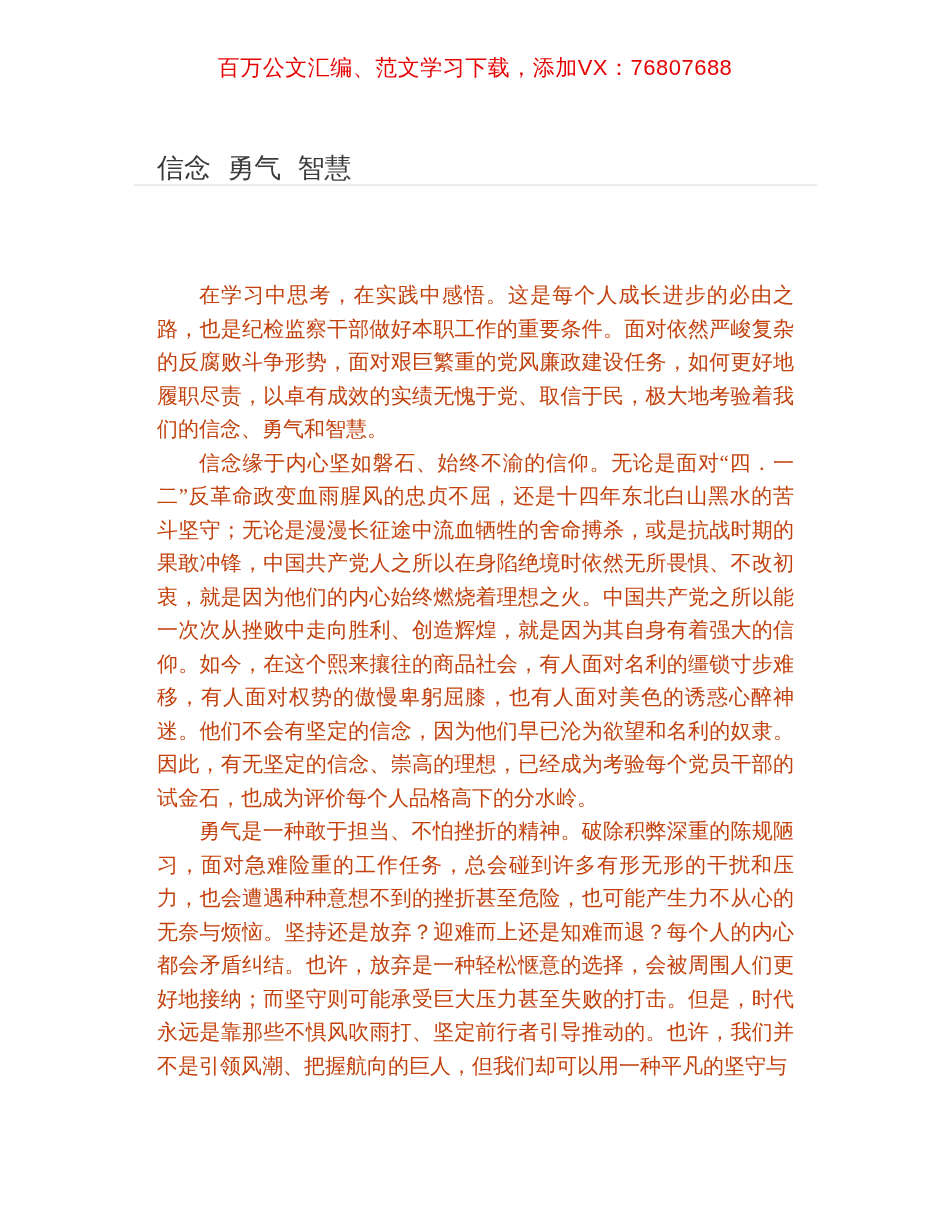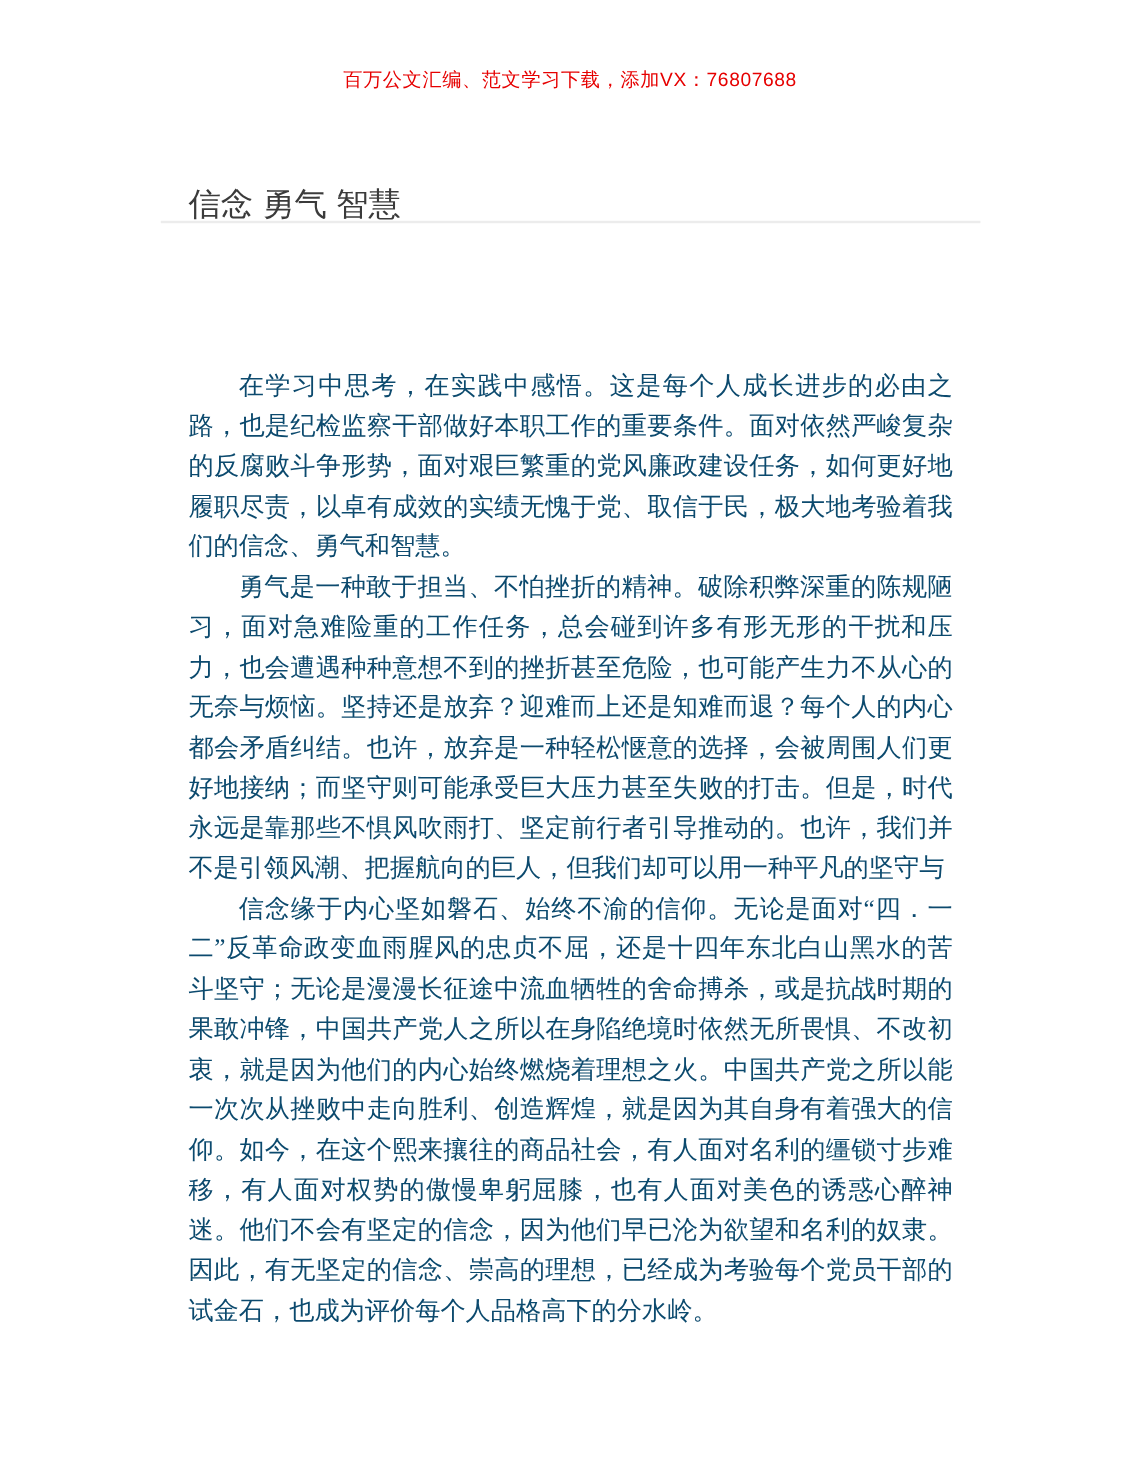--- a/index.html
+++ b/index.html
@@ -21,36 +21,36 @@
     width: 950px;
     height: 1230px;
     background: #ffffff;
   }
   .promo-banner {
     position: absolute;
     top: 53px;
     left: 0;
     width: 950px;
     text-align: center;
-    font-size: 16px;
+    font-size: 22px;
     line-height: 29px;
     letter-spacing: 0.5px;
     color: #e60000;
     font-family: "Liberation Sans", sans-serif;
     font-weight: 400;
   }
   .article-title {
     position: absolute;
     top: 134px;
     left: 157px;
     font-size: 27px;
     line-height: 36px;
     color: #3b3b3b;
     font-weight: 400;
-    font-family: Liberation Sans, sans-serif;
+    font-family: Liberation Mono, monospace;
   }
   .divider {
     position: absolute;
     top: 184px;
     left: 134px;
     width: 683px;
     height: 0;
     border-top: 2px solid #ececec;
   }
   .meta {
@@ -60,27 +60,27 @@
     color: #9b9b9b;
     font-size: 18px;
     line-height: 25px;
     font-family: "Liberation Sans", sans-serif;
   }
   .meta .date {
     font-size: 19px;
   }
   .article-body {
     position: absolute;
-    top: 305px;
+    top: 279px;
     left: 157px;
     width: 637px;
     font-family: "Liberation Serif", "DejaVu Serif", serif;
     font-size: 21px;
     line-height: 33.5px;
-    color: #0c4a6e;
+    color: #c2410c;
     text-align: justify;
   }
   .article-body p {
     margin: 0;
     padding: 0;
     text-indent: 2em;
   }
 </style>
 </head>
 <body>
@@ -89,17 +89,17 @@
 
   <div class="promo-banner">百万公文汇编、范文学习下载，添加VX：76807688</div>
 
   <h1 class="article-title">信念 勇气 智慧</h1>
 
   <div class="divider"></div>
 
 
   <div class="article-body">
     <p>在学习中思考，在实践中感悟。这是每个人成长进步的必由之路，也是纪检监察干部做好本职工作的重要条件。面对依然严峻复杂的反腐败斗争形势，面对艰巨繁重的党风廉政建设任务，如何更好地履职尽责，以卓有成效的实绩无愧于党、取信于民，极大地考验着我们的信念、勇气和智慧。</p>
+    <p>信念缘于内心坚如磐石、始终不渝的信仰。无论是面对“四．一二”反革命政变血雨腥风的忠贞不屈，还是十四年东北白山黑水的苦斗坚守；无论是漫漫长征途中流血牺牲的舍命搏杀，或是抗战时期的果敢冲锋，中国共产党人之所以在身陷绝境时依然无所畏惧、不改初衷，就是因为他们的内心始终燃烧着理想之火。中国共产党之所以能一次次从挫败中走向胜利、创造辉煌，就是因为其自身有着强大的信仰。如今，在这个熙来攘往的商品社会，有人面对名利的缰锁寸步难移，有人面对权势的傲慢卑躬屈膝，也有人面对美色的诱惑心醉神迷。他们不会有坚定的信念，因为他们早已沦为欲望和名利的奴隶。因此，有无坚定的信念、崇高的理想，已经成为考验每个党员干部的试金石，也成为评价每个人品格高下的分水岭。</p>
     <p>勇气是一种敢于担当、不怕挫折的精神。破除积弊深重的陈规陋习，面对急难险重的工作任务，总会碰到许多有形无形的干扰和压力，也会遭遇种种意想不到的挫折甚至危险，也可能产生力不从心的无奈与烦恼。坚持还是放弃？迎难而上还是知难而退？每个人的内心都会矛盾纠结。也许，放弃是一种轻松惬意的选择，会被周围人们更好地接纳；而坚守则可能承受巨大压力甚至失败的打击。但是，时代永远是靠那些不惧风吹雨打、坚定前行者引导推动的。也许，我们并不是引领风潮、把握航向的巨人，但我们却可以用一种平凡的坚守与</p>
-    <p>信念缘于内心坚如磐石、始终不渝的信仰。无论是面对“四．一二”反革命政变血雨腥风的忠贞不屈，还是十四年东北白山黑水的苦斗坚守；无论是漫漫长征途中流血牺牲的舍命搏杀，或是抗战时期的果敢冲锋，中国共产党人之所以在身陷绝境时依然无所畏惧、不改初衷，就是因为他们的内心始终燃烧着理想之火。中国共产党之所以能一次次从挫败中走向胜利、创造辉煌，就是因为其自身有着强大的信仰。如今，在这个熙来攘往的商品社会，有人面对名利的缰锁寸步难移，有人面对权势的傲慢卑躬屈膝，也有人面对美色的诱惑心醉神迷。他们不会有坚定的信念，因为他们早已沦为欲望和名利的奴隶。因此，有无坚定的信念、崇高的理想，已经成为考验每个党员干部的试金石，也成为评价每个人品格高下的分水岭。</p>
   </div>
 
 </div>
 
 </body></html>

